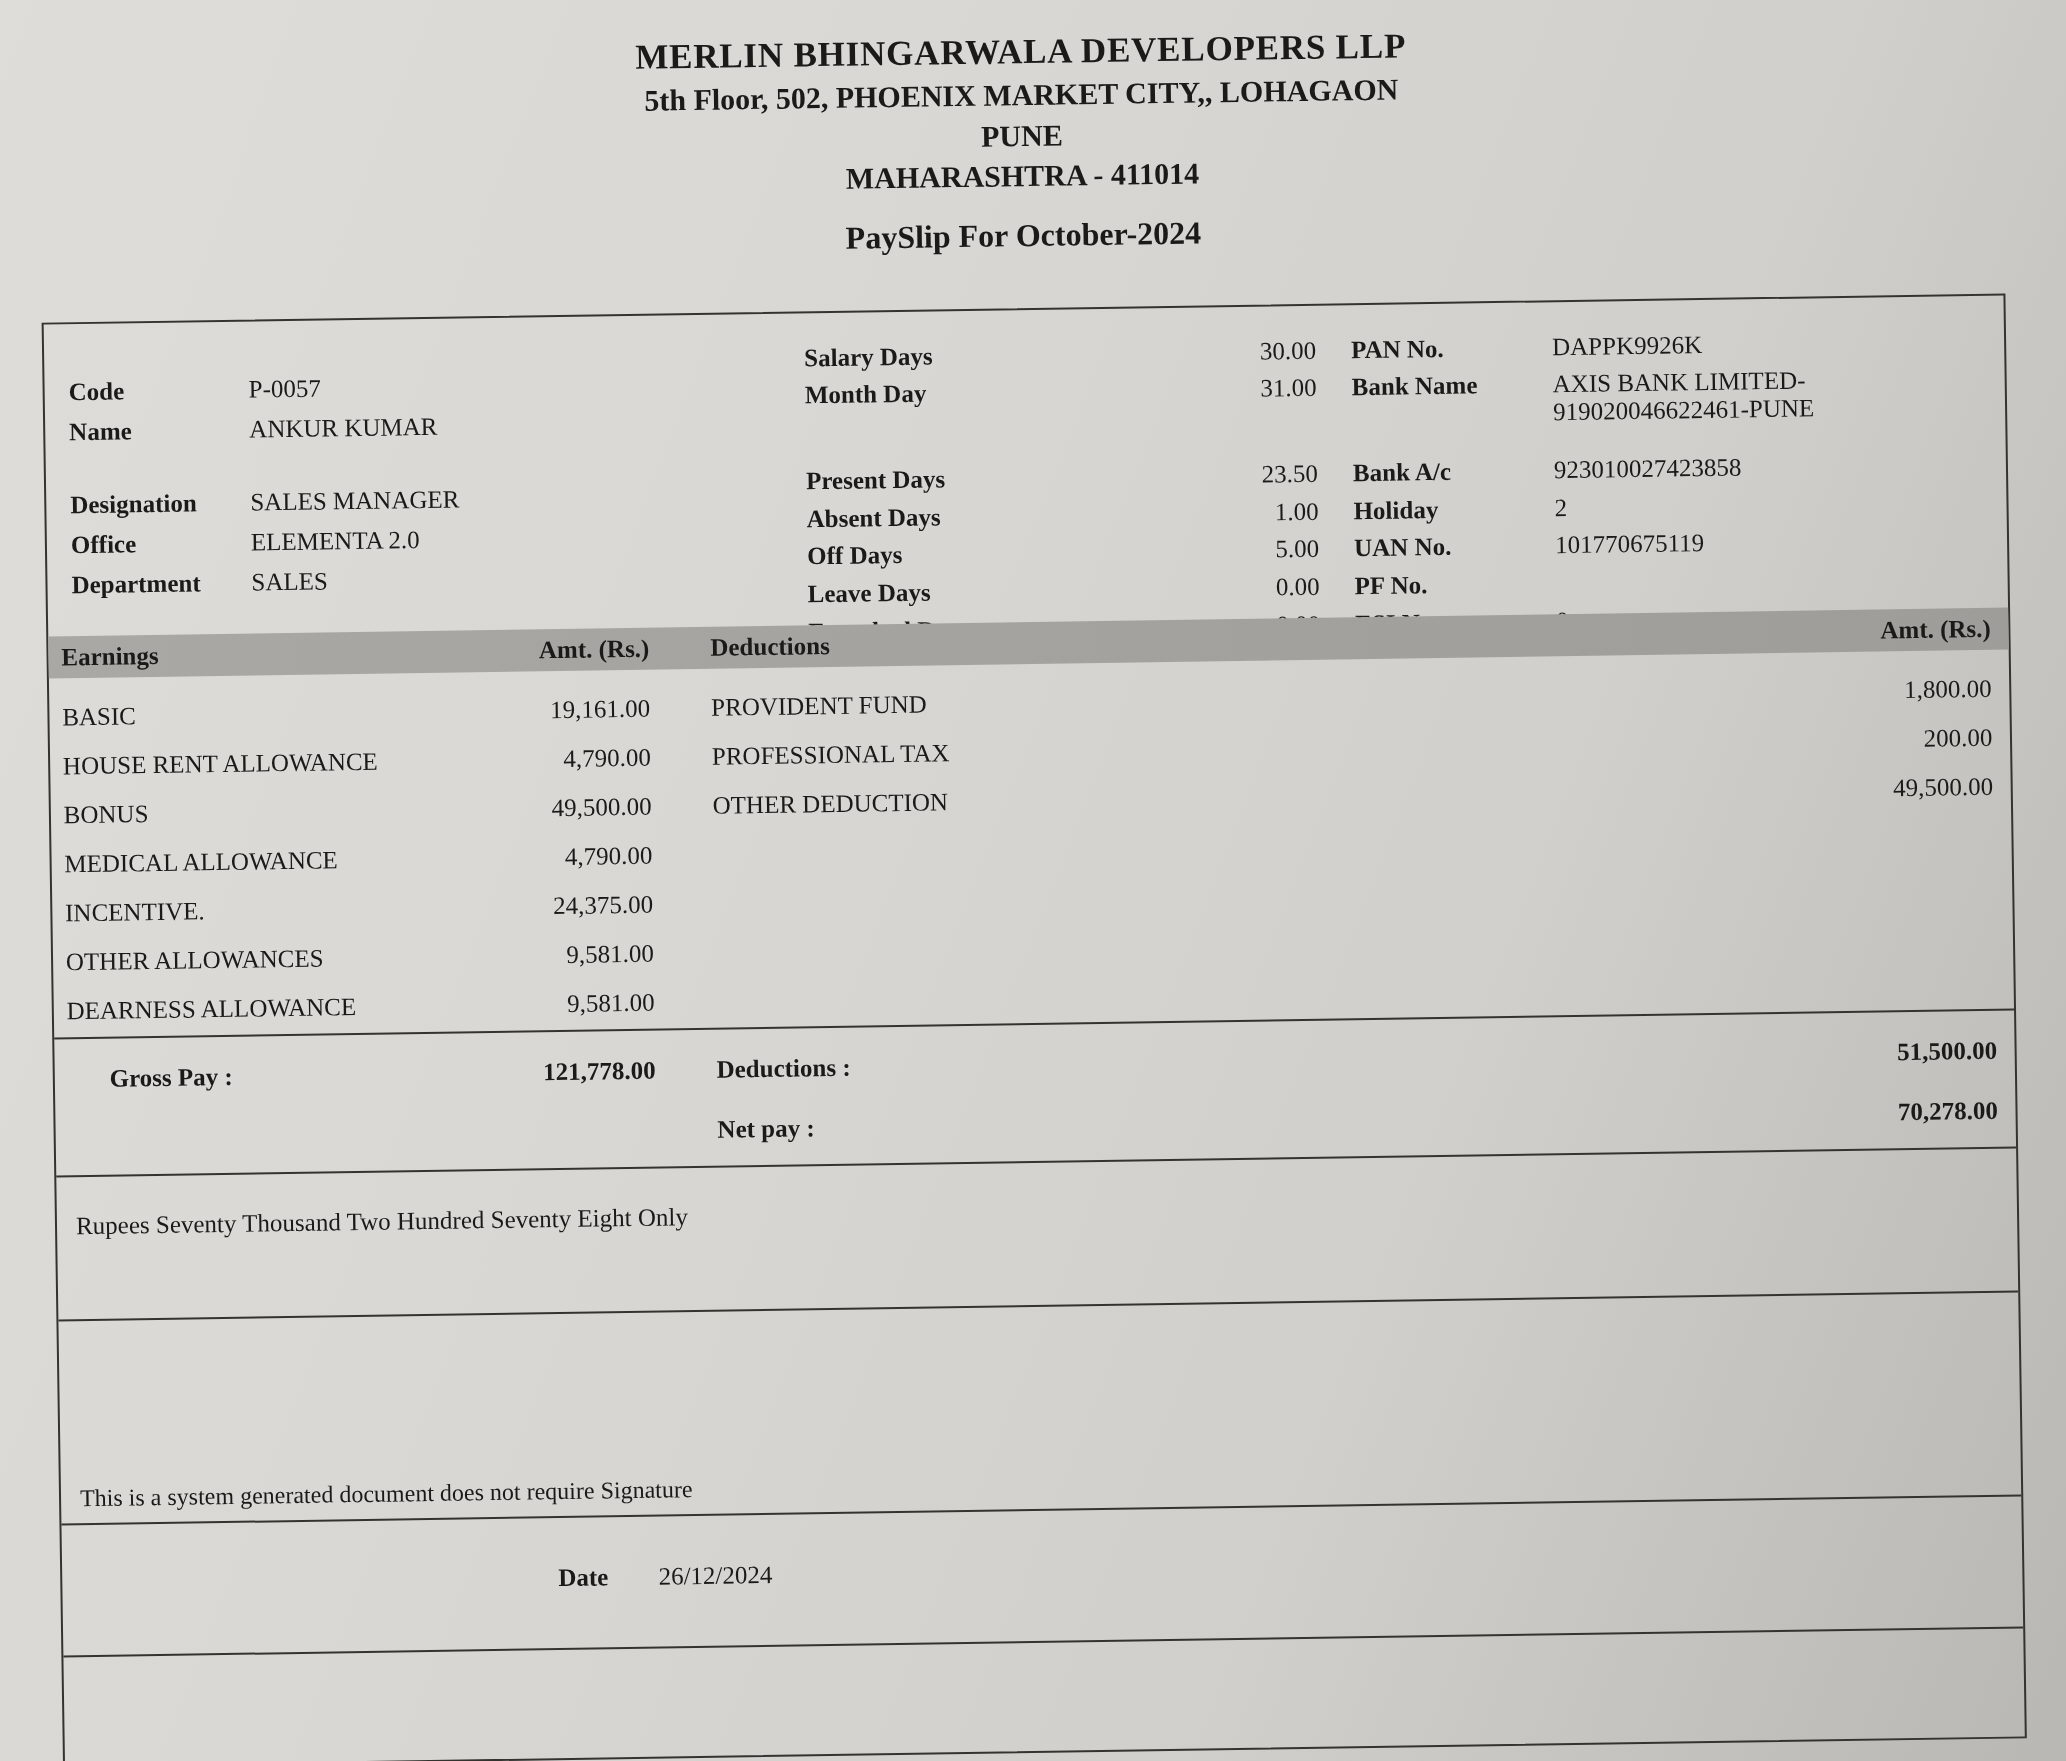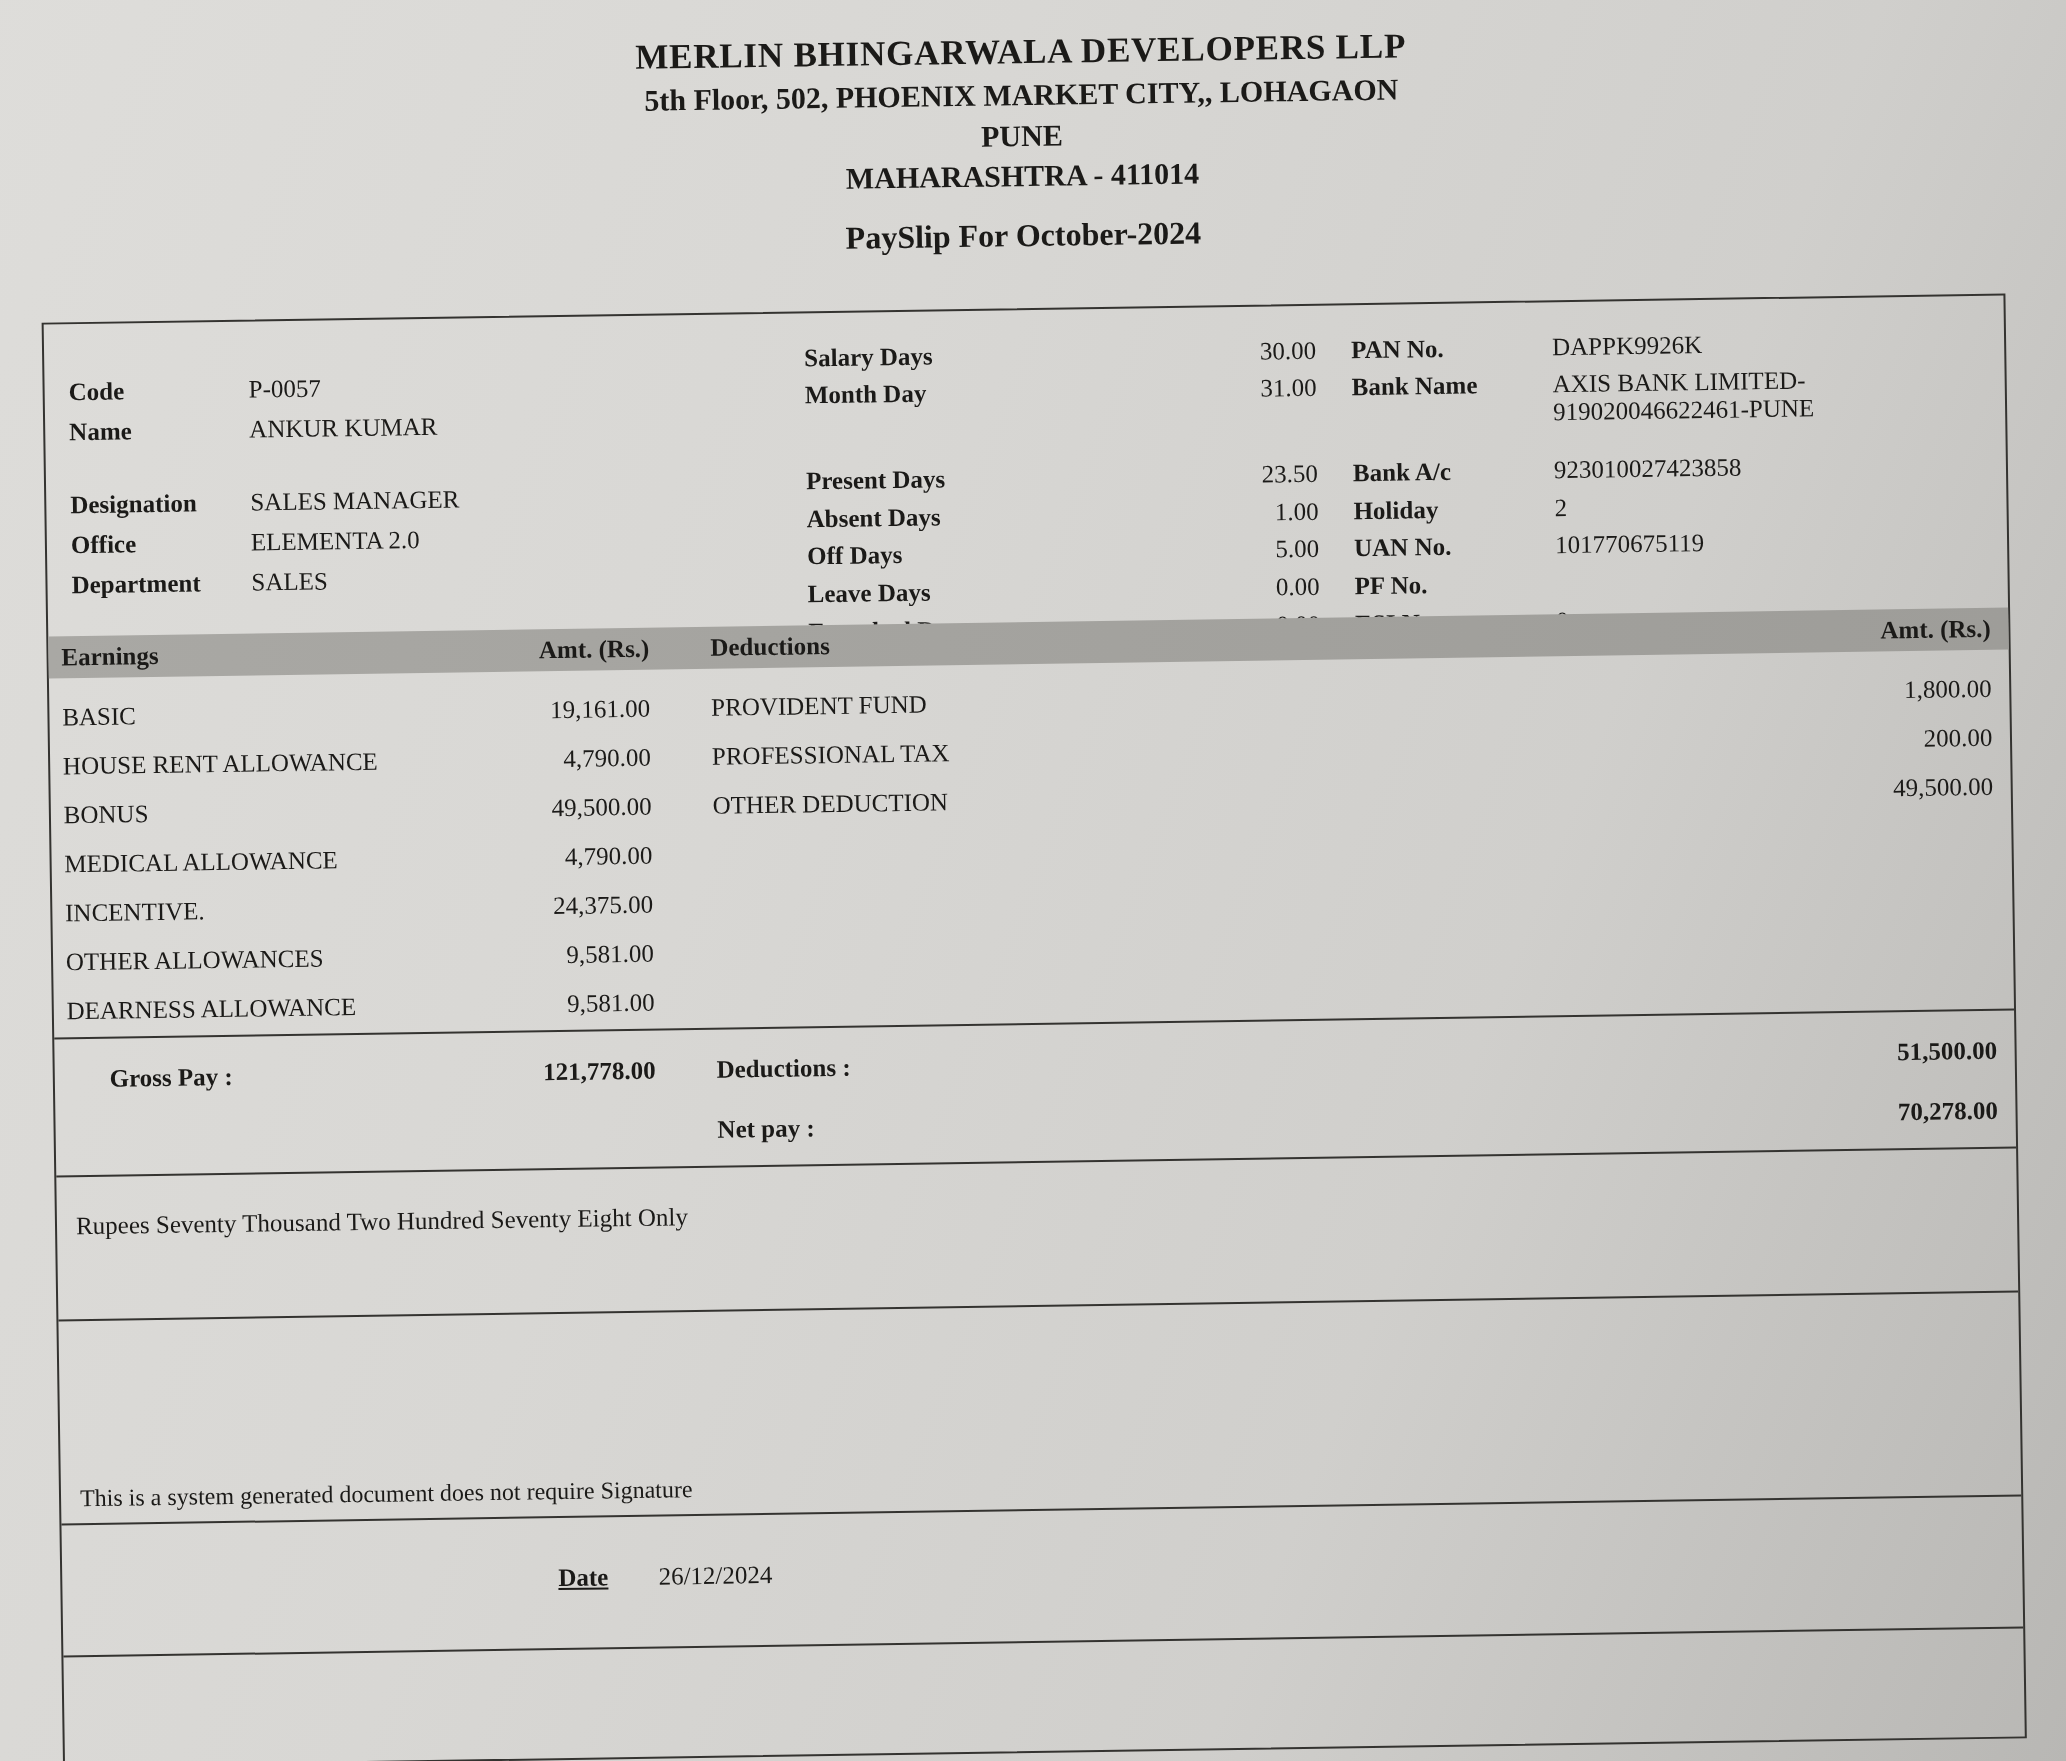--- a/index.html
+++ b/index.html
@@ -62,21 +62,21 @@
   .sec-totals{border-top:2.4px solid #343330;padding:25.6px 17.6px 22.4px 12.8px;}
   .t-row{font-size:25px;font-weight:bold;}
   .t-row2{margin-top:32px;}
   .t-gross{padding-left:42px;}
 
   .sec-words{border-top:2.4px solid #343330;height:144px;box-sizing:border-box;font-size:25px;padding:35px 16px 0 19px;}
   .sec-note{border-top:2.4px solid #343330;height:204px;box-sizing:border-box;position:relative;font-size:24px;}
   .note-text{position:absolute;left:19px;bottom:11.2px;}
   .sec-date{border-top:2.4px solid #343330;height:132px;box-sizing:border-box;font-size:25px;padding-top:46px;}
   .date-line{margin-left:496px;}
-  .date-label{font-weight:bold;text-decoration:underline;}
+  .date-label{font-weight:bold;}
   .date-value{margin-left:44px;}
   .sec-bottom{border-top:2.4px solid #343330;flex:1;}
 </style>
 </head>
 <body>
 
 <div class="sheet">
 
   <div class="header">
     <div class="company">MERLIN BHINGARWALA DEVELOPERS LLP</div>

